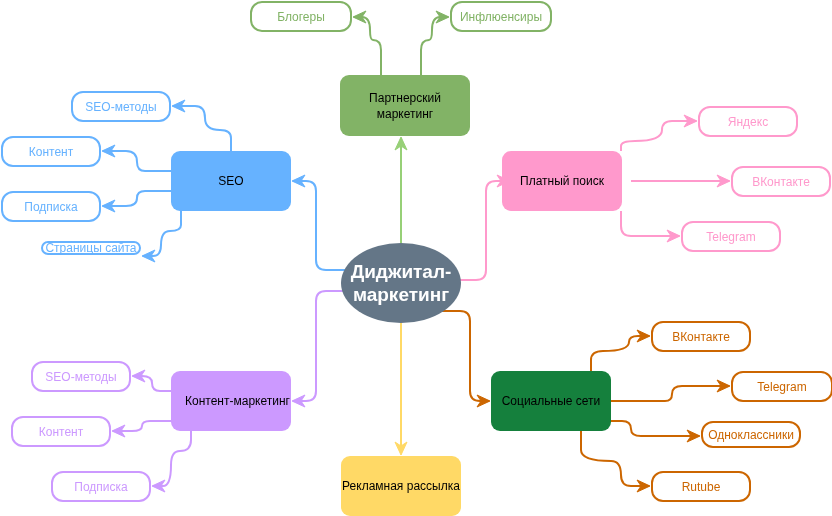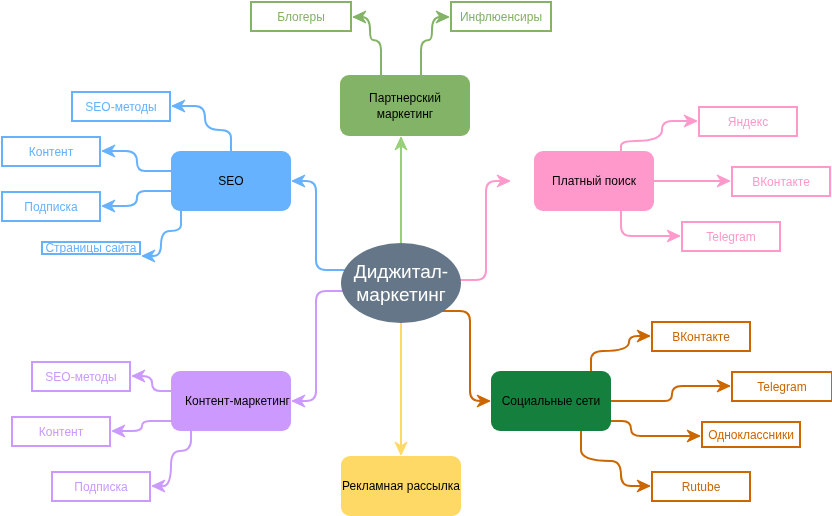--- a/index.html
+++ b/index.html
@@ -1,21 +1,21 @@
 <!DOCTYPE html>
 <html><head>
 <meta charset="utf-8">
 <style>
   html, body { margin: 0; padding: 0; background: #ffffff; }
   #canvas { position: relative; width: 832px; height: 516px; overflow: hidden; background: #fff; font-family: "Liberation Sans", sans-serif; }
   svg#edges { position: absolute; left: 0; top: 0; width: 832px; height: 516px; }
   .node { position: absolute; box-sizing: border-box; display: flex; align-items: center; justify-content: center; text-align: center; font-size: 12px; line-height: 16px; }
   .main { border-radius: 9px; color: #000; }
-  .leaf { background: #fff; border: 2px solid; border-radius: 0; }
-  .center { border-radius: 50%; background: #647687; color: #fff; font-size: 19px; line-height: 23px; }
+  .leaf { background: #fff; border: 2px solid; border-radius: 12px; }
+  .center { border-radius: 50%; background: #647687; color: #fff; font-size: 19px; line-height: 23px; font-weight: bold; }
 </style>
 </head>
 <body>
 
 <div id="canvas">
   <svg id="edges">
     <defs></defs>
   <path d="M401 243 L401 138" fill="none" stroke="#97d077" stroke-width="2"></path>
       <polygon points="401,137 395,150 401,146 407,150" fill="#97d077" stroke="#97d077"></polygon>
       <path d="M350 270 L326 270 Q316 270 316 260 L316 191 Q316 181 306 181 L293 181" fill="none" stroke="#66b2ff" stroke-width="2"></path>
@@ -65,21 +65,21 @@
   <div class="node center" style="left:341px;top:243px;width:120px;height:80px;">
     <span id="center-label">Диджитал-<br>маркетинг</span>
   </div>
 
   <div class="node main" style="left:340px;top:75px;width:130px;height:61px;background:#82b366;">
     <span style="width:90px;">Партнерский маркетинг</span>
   </div>
   <div class="node main" style="left:171px;top:151px;width:120px;height:60px;background:#66b2ff;">
     <span>SEO</span>
   </div>
-  <div class="node main" style="left:534px;top:151px;width:120px;height:60px;background:#ff99cc;justify-content:center;">
+  <div class="node main" style="left:502px;top:151px;width:120px;height:60px;background:#ff99cc;justify-content:center;">
     <span>Платный поиск</span>
   </div>
   <div class="node main" style="left:171px;top:371px;width:120px;height:60px;background:#cc99ff;padding-left:13px;">
     <span>Контент-маркетинг</span>
   </div>
   <div class="node main" style="left:491px;top:371px;width:120px;height:60px;background:#15803d;">
     <span>Социальные сети</span>
   </div>
   <div class="node main" style="left:341px;top:456px;width:120px;height:60px;background:#ffd966;">
     <span>Рекламная рассылка</span>

